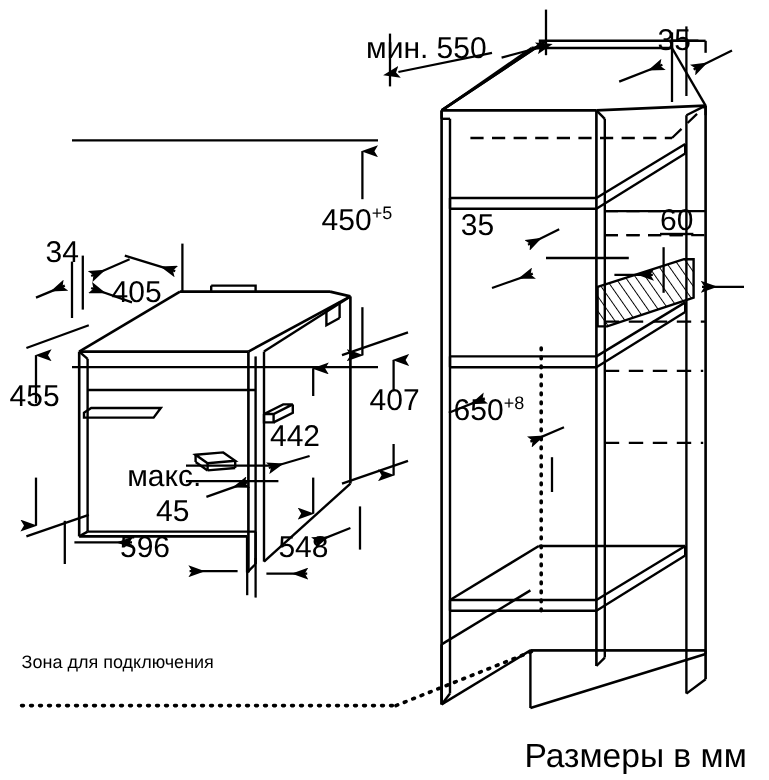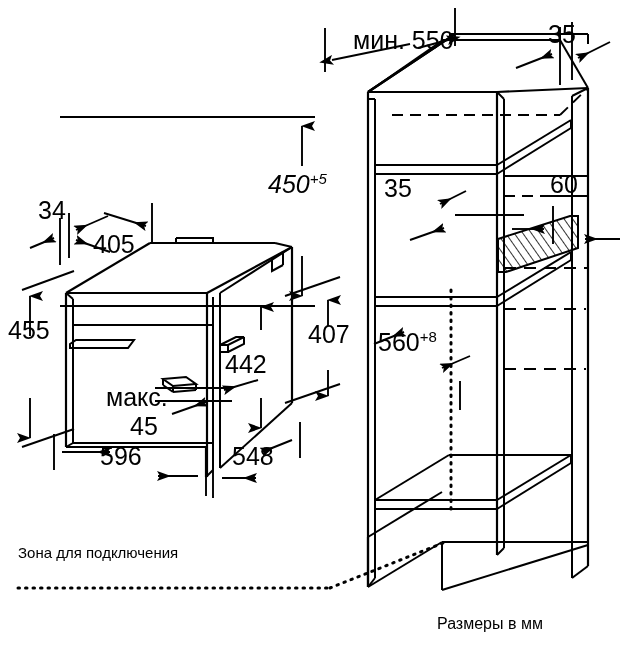--- a/index.html
+++ b/index.html
@@ -35,21 +35,21 @@
   }
   .dim-sup {
     font-size: 15px;
     vertical-align: super;
     line-height: 0;
   }
   .note {
     font-size: 15px;
   }
   .note-b {
-    font-size: 16px;
+    font-size: 28px;
   }
 </style>
 </head>
 <body>
 
 <div id="root">
 
   <svg id="drawing" viewBox="0 0 641 650">
     <defs>
       <marker id="arrH" markerWidth="14" markerHeight="10" refX="13" refY="5" orient="auto" markerUnits="userSpaceOnUse">
@@ -336,31 +336,31 @@
         <path d="M292,440 L262,452" marker-end="url(#arrH)"></path>
       </g>
 
       <g stroke-dasharray="1.5 6" stroke-width="3" stroke-linecap="round">
         <path d="M18,588 L330,588"></path>
         <path d="M330,588 L443,543"></path>
       </g>
     </g>
   </svg>
 
-  <div class="lbl dim" style="left:305px; top:28px;margin-left:48px;">мин. 550</div>
+  <div class="lbl dim" style="left:305px; top:28px;">мин. 550</div>
 
   <div class="lbl dim" style="left:548px; top:22px;">35</div>
 
-  <div class="lbl dim" style="left:268px; top:172px;font-style:italic;"><span>450</span><span class="dim-sup">+5</span></div>
+  <div class="lbl dim" style="left:268px; top:172px;"><span>450</span><span class="dim-sup">+5</span></div>
 
   <div class="lbl dim" style="left:384px; top:176px;">35</div>
 
   <div class="lbl dim" style="left:550px; top:172px;text-decoration:underline;">60</div>
 
-  <div class="lbl dim" style="left:378px; top:330px;"><span>560</span><span class="dim-sup">+8</span></div>
+  <div class="lbl dim" style="left:378px; top:330px;"><span>650</span><span class="dim-sup">+8</span></div>
 
   <div class="lbl dim" style="left:38px; top:198px;">34</div>
 
   <div class="lbl dim" style="left:82px; top:232px;margin-left:11px;">405</div>
 
   <div class="lbl dim" style="left:8px; top:318px;">455</div>
 
   <div class="lbl dim" style="left:308px; top:322px;">407</div>
 
   <div class="lbl dim" style="left:225px; top:352px;">442</div>

